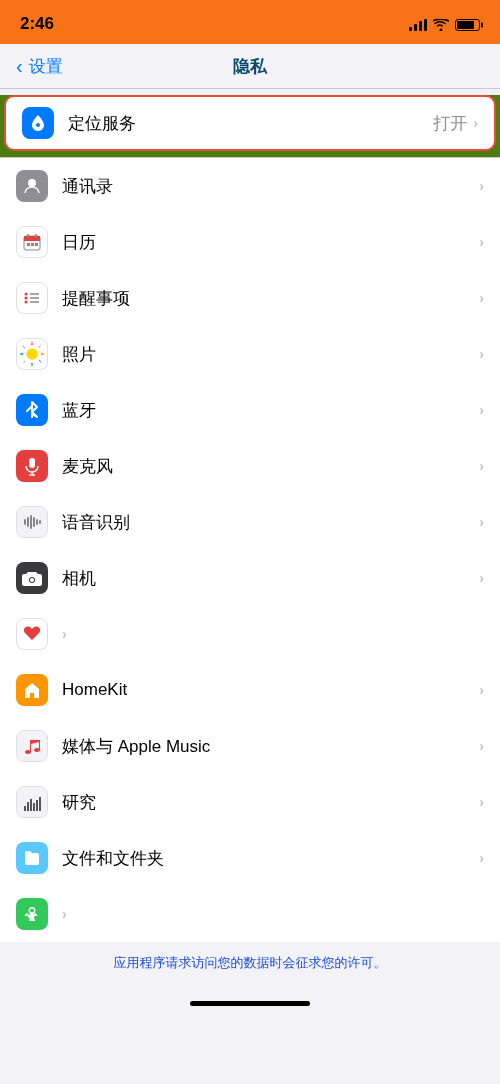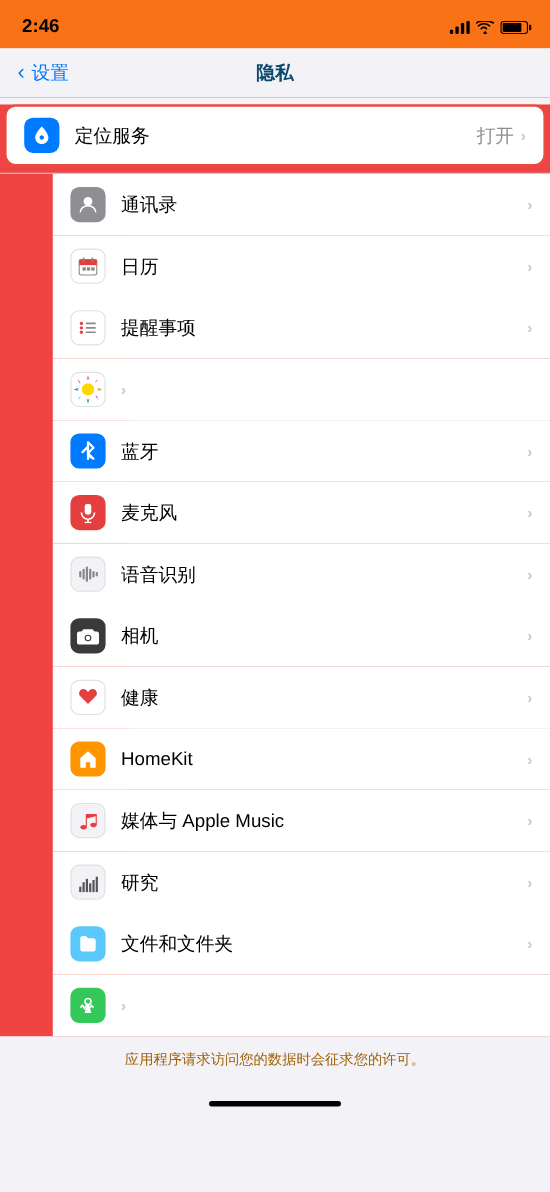--- a/index.html
+++ b/index.html
@@ -113,32 +113,31 @@
       color: #0c4a6e;
     }
 
     .divider {
       height: 1px;
       background: #c8c7cc;
       margin: 0;
     }
 
     .list-container {
-      background: #ef4444;
+      background: #4d7c0f;
     }
 
     .list-item {
       display: flex;
       align-items: center;
       padding: 0 16px;
       min-height: 56px;
       background: #fff;
       position: relative;
       cursor: pointer;
-      margin-left: 48px;
     }
 
     .list-item:not(:last-child)::after {
       content: '';
       position: absolute;
       bottom: 0;
       left: 70px;
       right: 0;
       height: 0.5px;
       background: #c8c7cc;
@@ -185,21 +184,21 @@
       font-weight: 600;
     }
 
     
     .icon-location { background: #007aff; }
     .icon-bluetooth { background: #007aff; }
 
     .watermark {
       padding: 12px 16px 6px;
       font-size: 13px;
-      color: #a16207;
+      color: #1d4ed8;
       text-align: center;
     }
 
     .bottom-bar {
       height: 34px;
       background: #f2f2f7;
       display: flex;
       align-items: flex-end;
       justify-content: center;
       padding-bottom: 6px;
@@ -315,20 +314,21 @@
           <polygon points="16,30 17.5,25 16,26 14.5,25" fill="#4CAF50"></polygon>
           <polygon points="2,16 7,14.5 6,16 7,17.5" fill="#2196F3"></polygon>
           <polygon points="30,16 25,14.5 26,16 25,17.5" fill="#FF9800"></polygon>
           <polygon points="6,6 9,10 7.5,9 8,11" fill="#E91E63"></polygon>
           <polygon points="26,26 23,22 24.5,23 24,21" fill="#9C27B0"></polygon>
           <polygon points="26,6 23,10 24,8 22,9" fill="#FF5722"></polygon>
           <polygon points="6,26 9,22 8,24 10,23" fill="#00BCD4"></polygon>
         </g>
       </svg>
     </div>
+    <span class="item-label">照片</span>
     <span class="chevron-right">›</span>
   </div>
 
   <div class="list-item">
     <div class="item-icon icon-bluetooth">
       <svg width="18" height="20" viewBox="0 0 18 20" fill="white">
         <path d="M9 2L14 7L9 12L14 17L9 14L9 6L4 11" stroke="white" stroke-width="2" fill="none" stroke-linecap="round" stroke-linejoin="round"></path>
         <path d="M9 2L9 18" stroke="white" stroke-width="2"></path>
       </svg>
     </div>
@@ -375,21 +375,20 @@
     <span class="item-label">相机</span>
     <span class="chevron-right">›</span>
   </div>
 
   <div class="list-item">
     <div class="item-icon" style="background:#fff; border: 1px solid #e0e0e0;">
       <svg width="20" height="20" viewBox="0 0 20 20">
         <path d="M10 16L3 9C1.5 7.5 1.5 5 3 3.5C4.5 2 7 2 8.5 3.5L10 5L11.5 3.5C13 2 15.5 2 17 3.5C18.5 5 18.5 7.5 17 9L10 16Z" fill="#e53e3e"></path>
       </svg>
     </div>
-    <span class="item-label">健康</span>
     <span class="chevron-right">›</span>
   </div>
 
   <div class="list-item">
     <div class="item-icon" style="background:#ff9500;">
       <svg width="20" height="20" viewBox="0 0 20 20" fill="white">
         <path d="M10 3L3 9V18H8V13H12V18H17V9L10 3Z"></path>
       </svg>
     </div>
     <span class="item-label">HomeKit</span>

